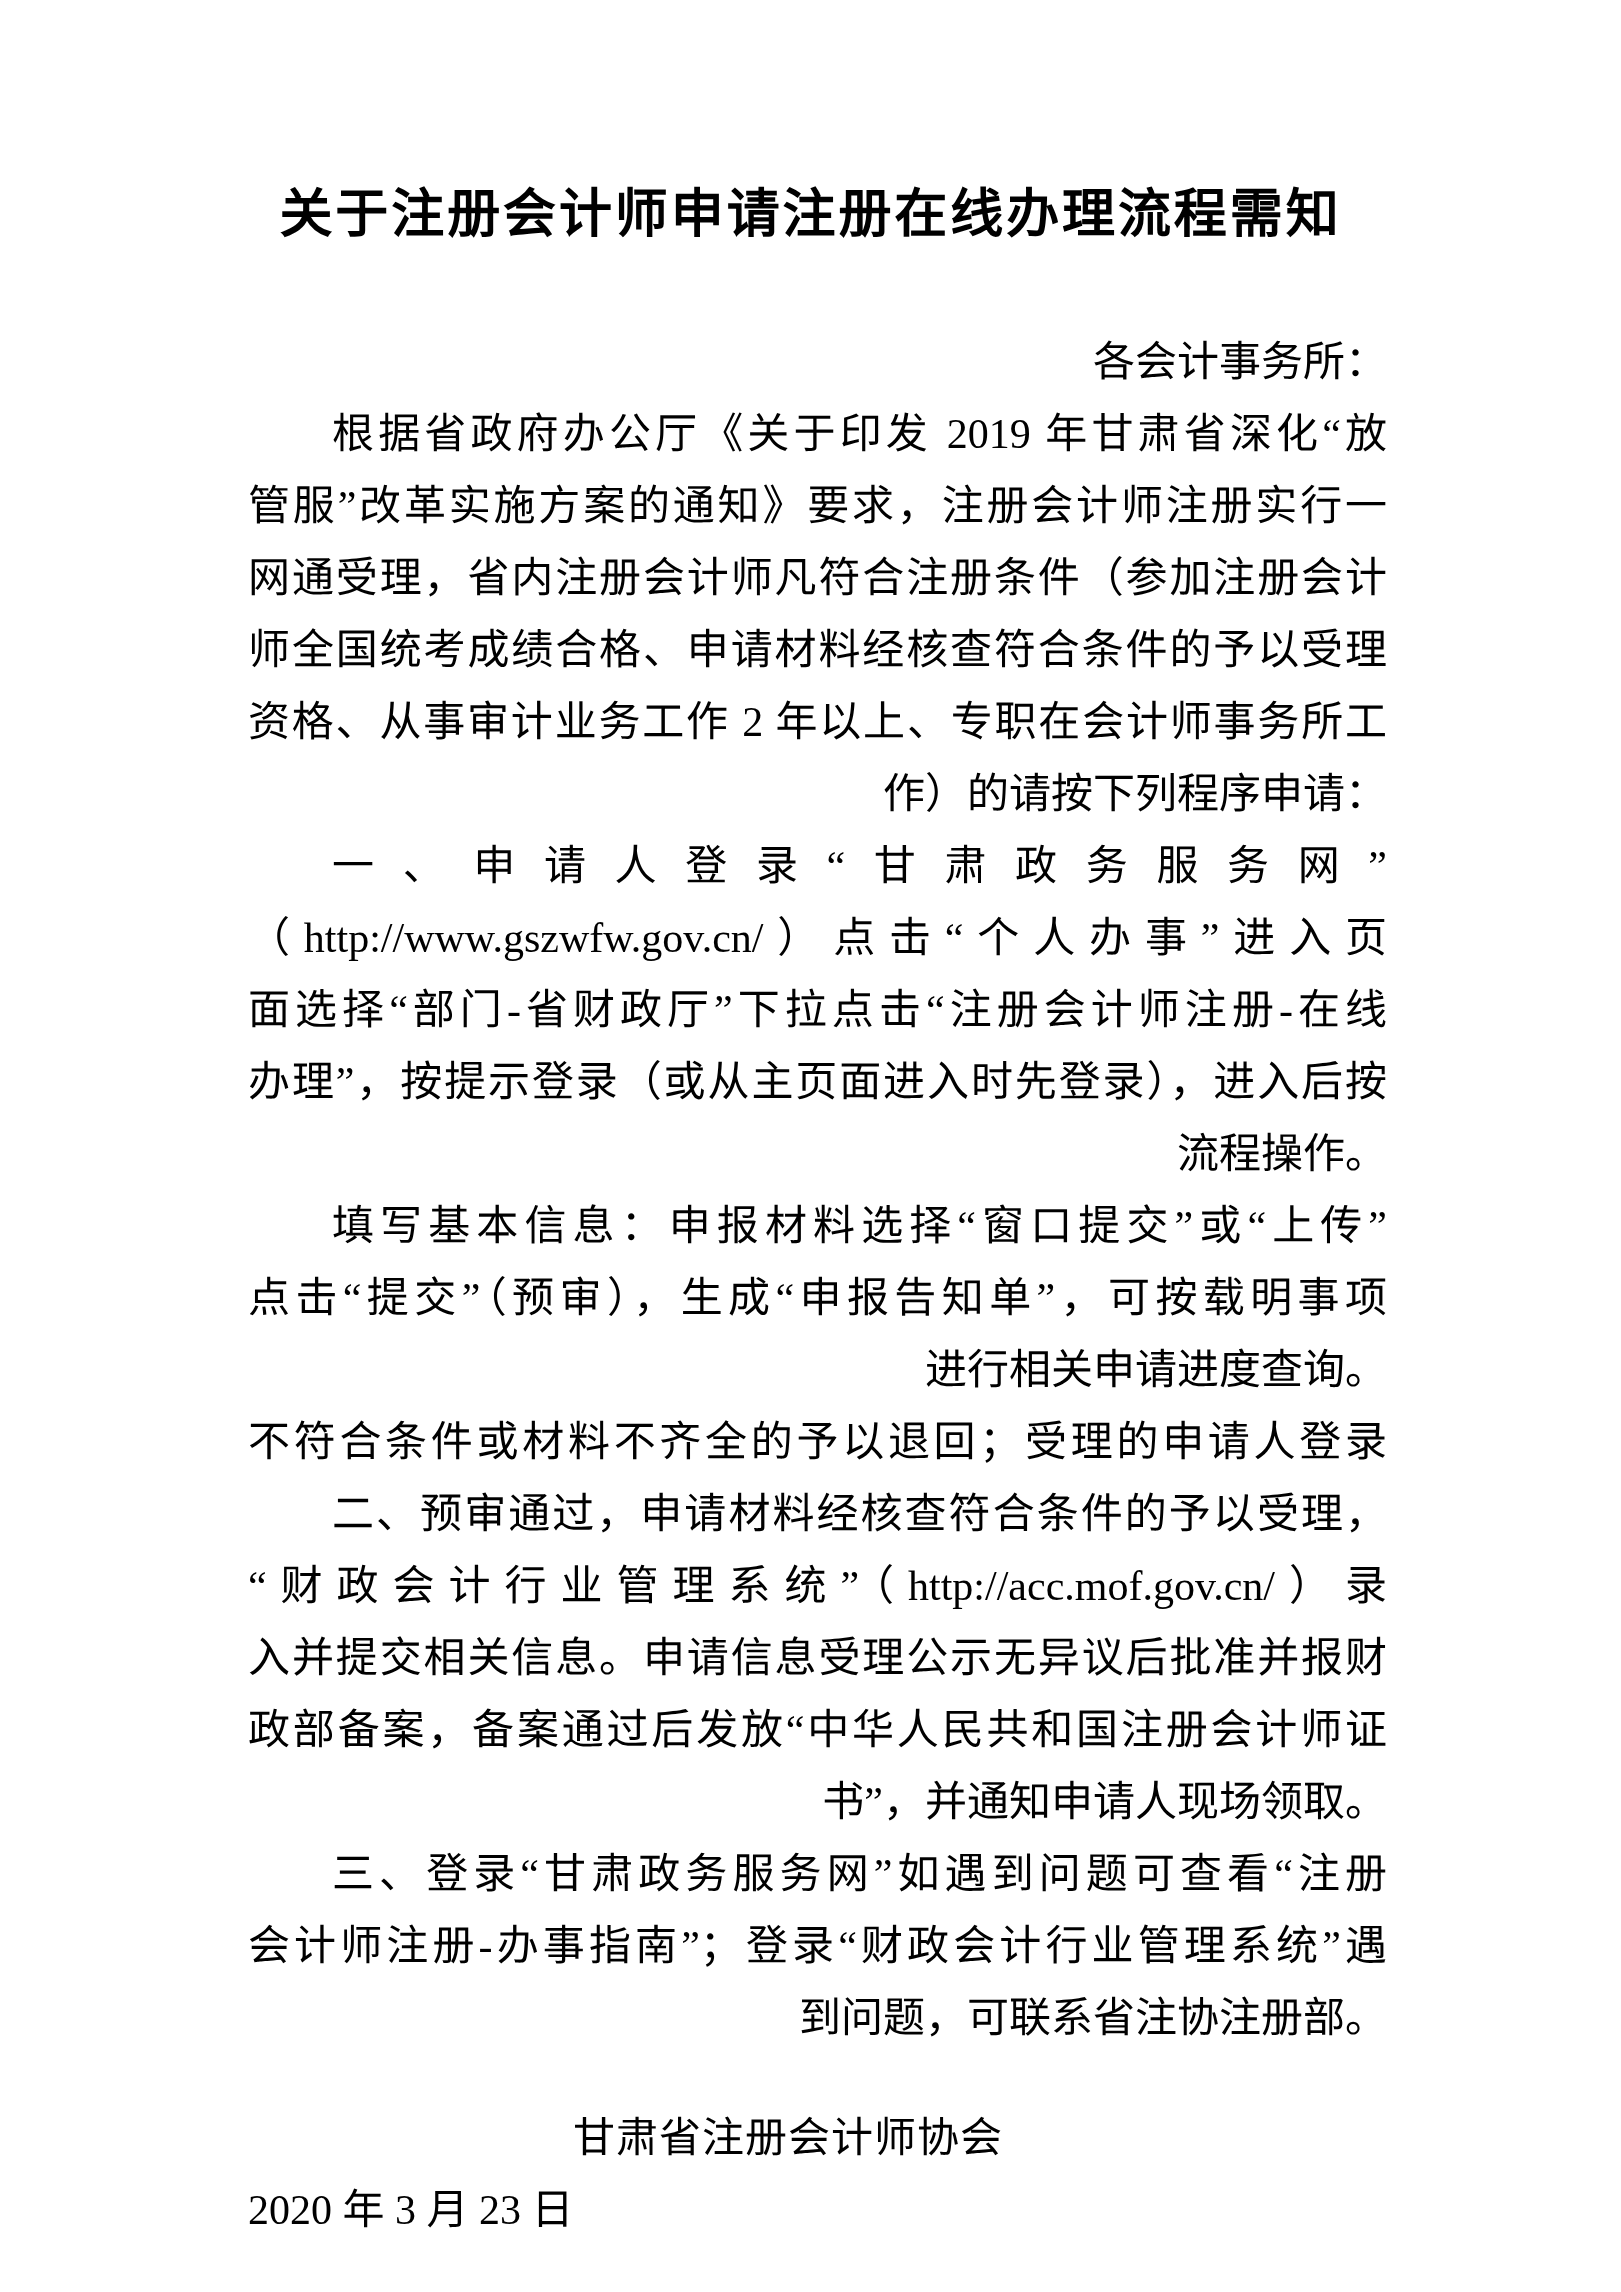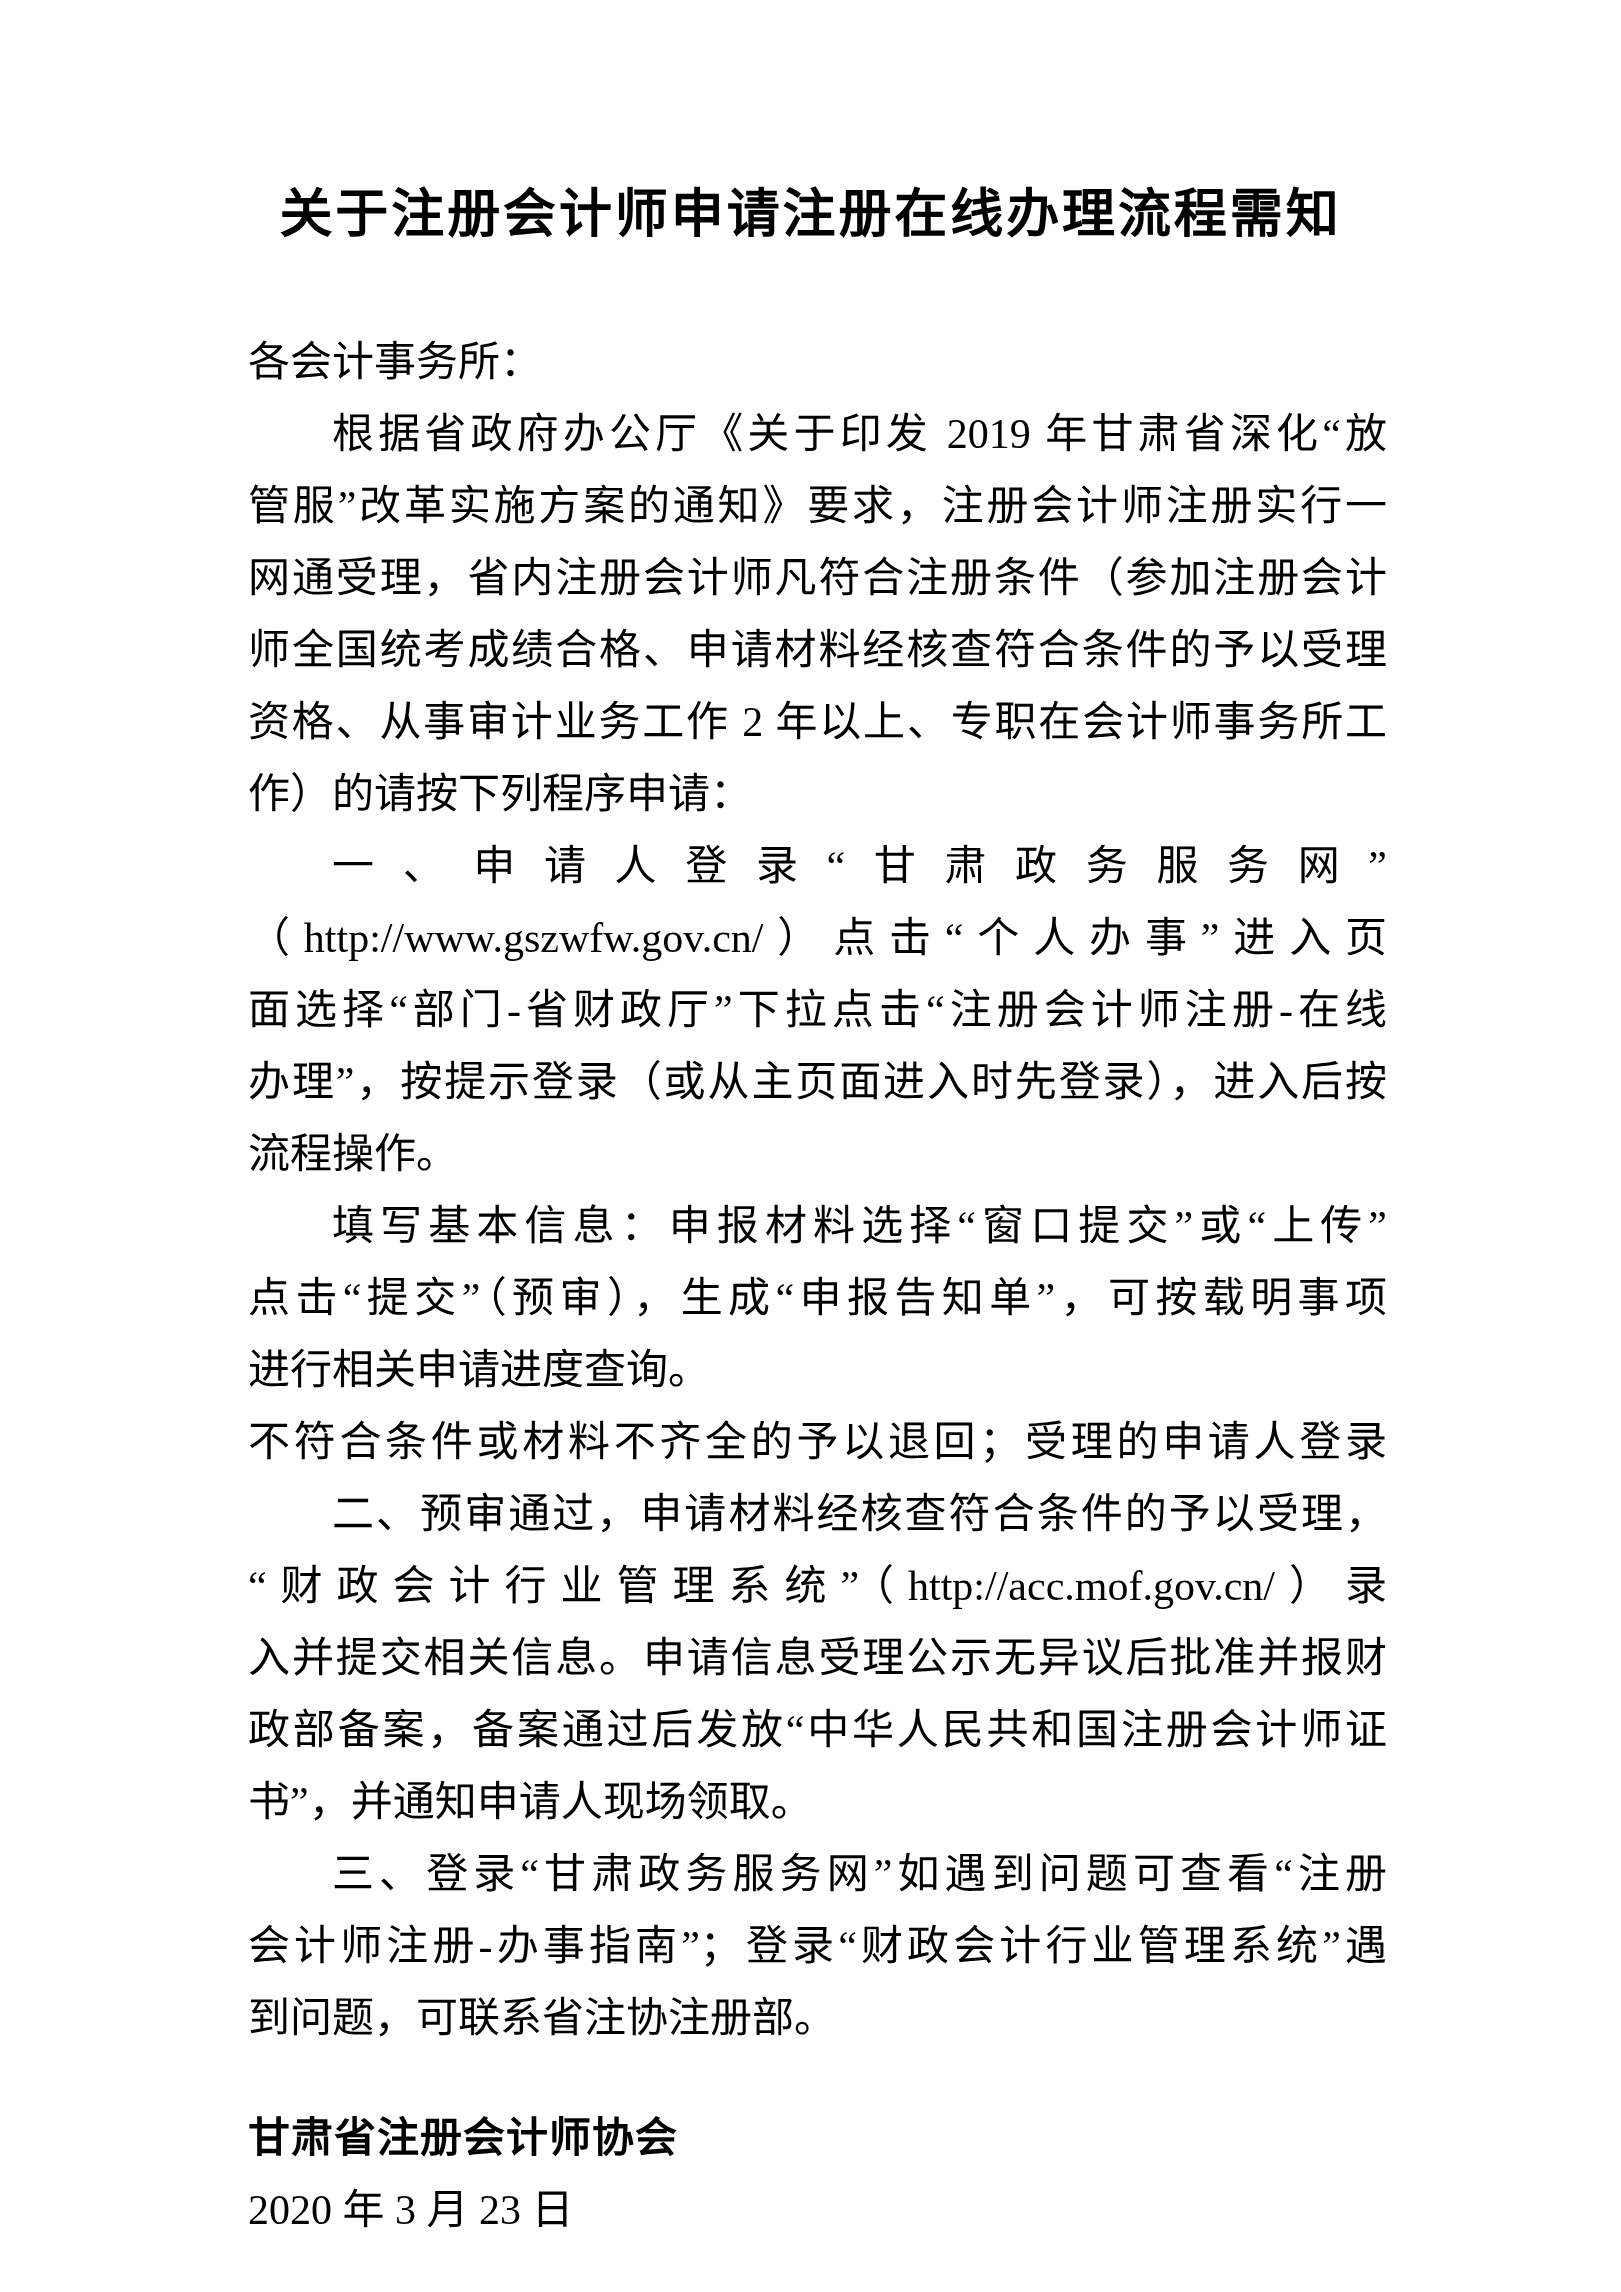--- a/index.html
+++ b/index.html
@@ -32,45 +32,44 @@
   .doc-body {
     position: absolute;
     left: 248px;
     top: 290px;
     width: 1139px;
     font-size: 42px;
     line-height: 72px;
   }
   .line {
     height: 72px;
-    text-align: left;
+    text-align: right;
     overflow: visible;
   }
   .line.justify {
     text-align: justify;
     text-align-last: justify;
     text-justify: inter-character;
     font-family: Liberation Serif, serif;
   }
   .line.indent {
     text-indent: 84px;
   }
   .signature {
     position: absolute;
     left: 248px;
     top: 2066px;
     width: 1139px;
     font-size: 42px;
     line-height: 72px;
   }
   .sig-org {
-    text-align: left;
+    text-align: center;
     padding-right: 59px;
     letter-spacing: 1px;
-    font-weight: bold;
   }
   .sig-date {
     text-align: left;
     padding-right: 100px;
   }
 </style>
 </head>
 <body>
 
 <div class="page">

